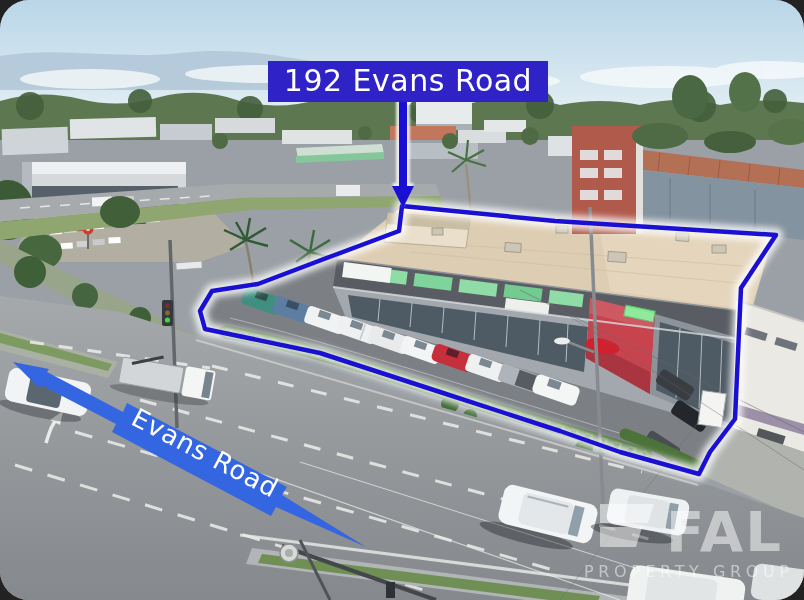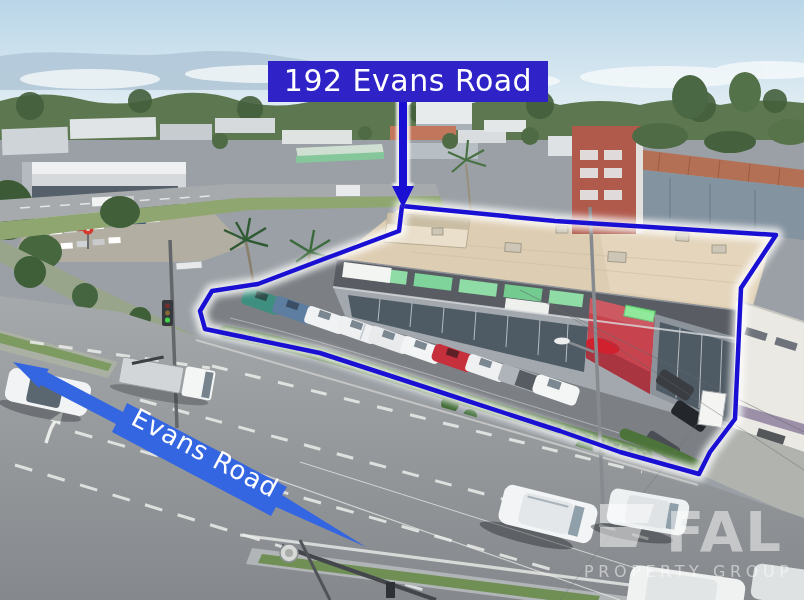--- a/index.html
+++ b/index.html
@@ -1,19 +1,20 @@
 <!DOCTYPE html>
 <html style="--label-bg: #2f23c8; --outline-blue: #1a10d4; --arrow-blue: #3566e2; --text-white: #ffffff;"><head>
 <meta charset="utf-8">
 <style>
   html,body{margin:0;padding:0;background:#222;}
   .stage{
     position:relative;width:804px;height:600px;overflow:hidden;
     font-family:"DejaVu Sans","Liberation Sans",sans-serif;
     background:#9aa0a5;
+    border-radius:29px;
   }
   svg{display:block}
   .label-box{fill:var(--label-bg,#2f23c8);}
   .label-text{fill:var(--text-white,#fff);font-size:30px;letter-spacing:.5px;}
   .ribbon{fill:var(--arrow-blue,#3566e2);}
   .ribbon-text{fill:var(--text-white,#fff);font-size:26px;letter-spacing:1px;}
   .outline{stroke:var(--outline-blue,#1a10d4);fill:none;stroke-width:4.5;stroke-linejoin:round;}
   .outline-glow{stroke:rgba(255,255,255,.8);fill:none;stroke-width:14;stroke-linejoin:round;}
   .leader{fill:var(--outline-blue,#1a10d4);}
   .leader-glow{fill:rgba(255,255,255,.8);}

